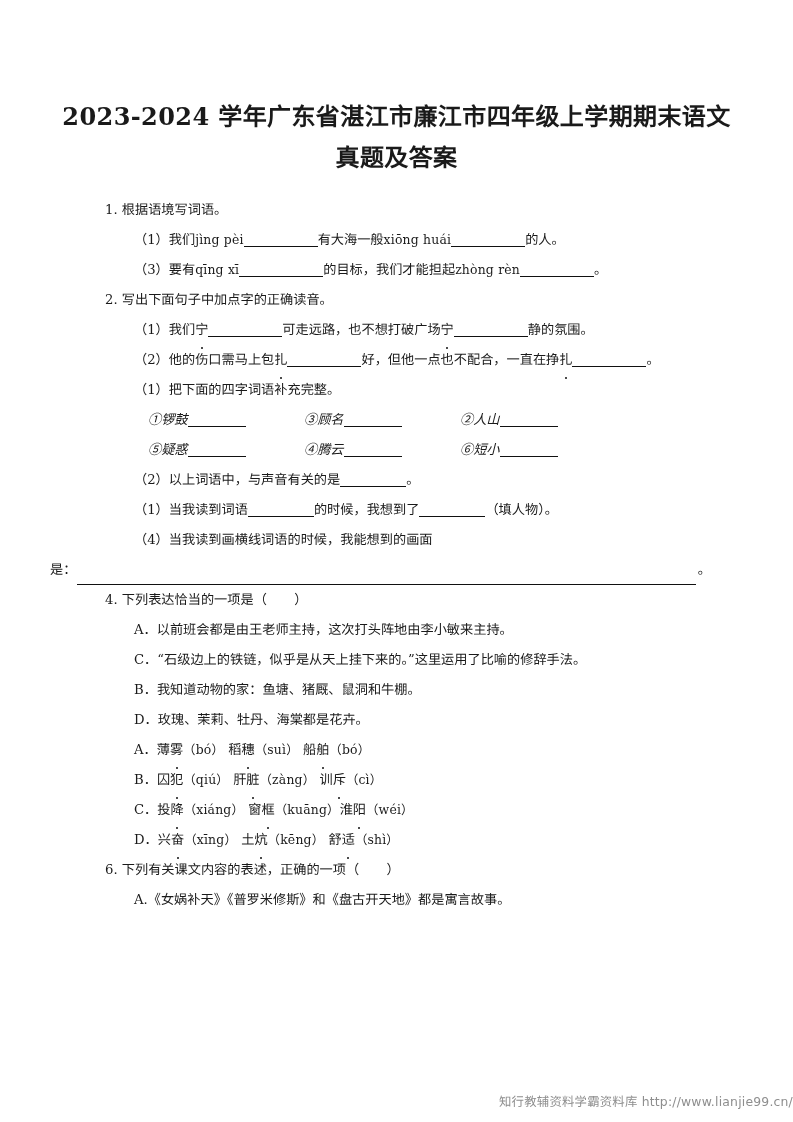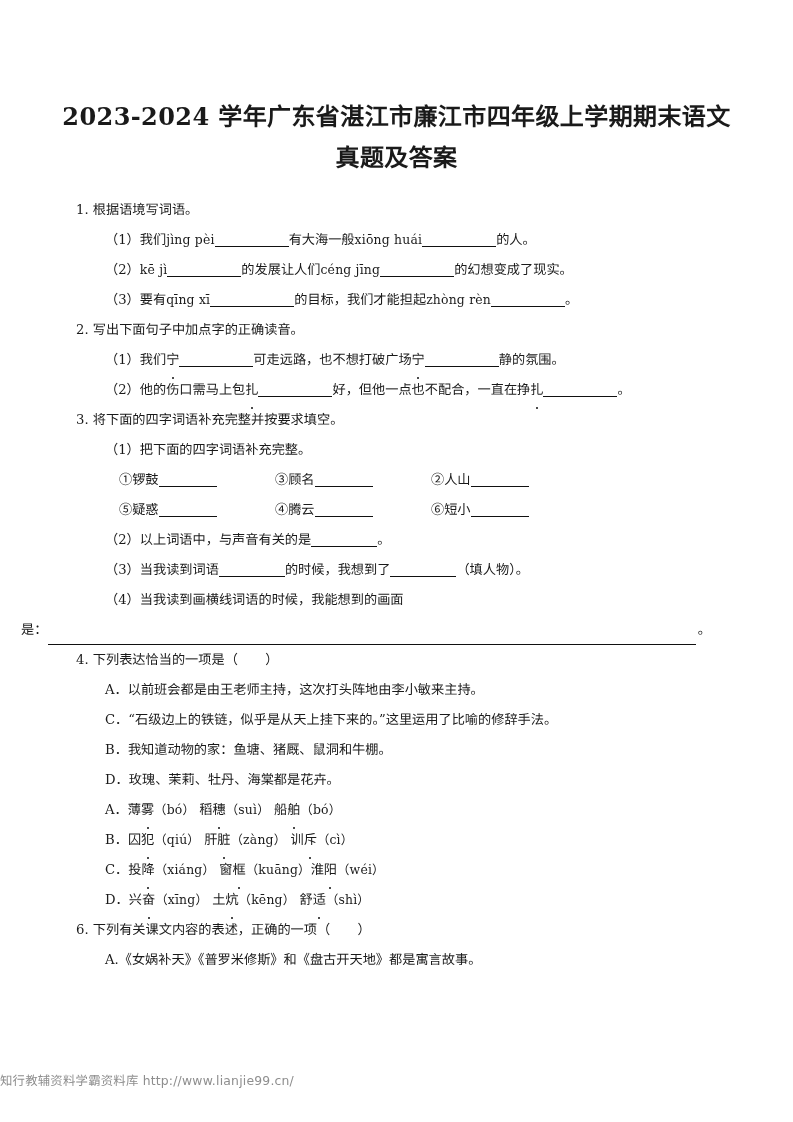--- a/index.html
+++ b/index.html
@@ -31,21 +31,21 @@
     font-weight: 700;
     line-height: 41px;
     letter-spacing: 0.4px;
     font-family: "DejaVu Serif", "Liberation Serif", serif;
   }
   .doc-title .t-line { display: block; }
 
   
   .content {
     margin-top: 17px;
-    padding-left: 76px;
+    padding-left: 105px;
     padding-right: 82px;
     font-size: 13.2px;
     line-height: 30px;
   }
 
   .q {
     margin: 0;
     white-space: nowrap;
   }
   .q-head {
@@ -103,20 +103,21 @@
     border-radius: 50%;
     background: #111;
   }
 
   
   .word-row {
     display: flex;
     padding-left: 43px;
     margin: 0;
     line-height: 30px;
+    font-style: italic;
   }
   .word-cell {
     width: 156px;
     white-space: nowrap;
   }
   .word-cell .blank { width: 58px; }
 
   
   .answer-line {
     display: flex;
@@ -136,22 +137,22 @@
   .answer-line .tail { font-size: 13.2px; }
 
   
   .slot { letter-spacing: 0.5px; }
 
   
   .footer {
     position: absolute;
     left: 0;
     right: 0;
-    bottom: 33px;
-    text-align: left;
+    bottom: 12px;
+    text-align: right;
     color: #8e8e8e;
     font-size: 12.4px;
     font-family: "DejaVu Sans", "Liberation Sans", sans-serif;
     letter-spacing: 0.2px;
   }
 </style>
 </head>
 <body>
 
 <div class="page">
@@ -165,66 +166,59 @@
 
     <p class="q q-head">
       <span class="q-num">1.</span>
       <span>根据语境写词语。</span>
     </p>
 
     <p class="sub">
       <span>（1）</span><span>我们</span><span class="py">jìng pèi</span><span class="blank b-lg"></span><span>有大海一般</span><span class="py">xiōng huái</span><span class="blank b-lg"></span><span>的人。</span>
     </p>
 
-    <p class="sub">
-      <span>（2）</span><span class="py">kē  jì</span><span class="blank b-lg"></span><span>的发展让人们</span><span class="py">céng  jīng</span><span class="blank b-lg"></span><span>的幻想变成了现实。</span>
-    </p>
 
     <p class="sub">
       <span>（3）</span><span>要有</span><span class="py">qīng xī</span><span class="blank b-xl"></span><span>的目标，我们才能担起</span><span class="py">zhòng rèn</span><span class="blank b-lg"></span><span>。</span>
     </p>
 
     <p class="q q-head">
       <span class="q-num">2.</span>
       <span>写出下面句子中加点字的正确读音。</span>
     </p>
 
     <p class="sub">
       <span>（1）</span><span>我们</span><span class="dotted">宁</span><span class="blank b-lg"></span><span>可走远路，也不想打破广场</span><span class="dotted">宁</span><span class="blank b-lg"></span><span>静的氛围。</span>
     </p>
 
     <p class="sub">
       <span>（2）</span><span>他的伤口需马上包</span><span class="dotted">扎</span><span class="blank b-lg"></span><span>好，但他一点也不配合，一直在挣</span><span class="dotted">扎</span><span class="blank b-lg"></span><span>。</span>
     </p>
 
-    <p class="q q-head">
-      <span class="q-num">3.</span>
-      <span>将下面的四字词语补充完整并按要求填空。</span>
-    </p>
 
     <p class="sub">（1）把下面的四字词语补充完整。</p>
 
     <div class="word-row">
       <span class="word-cell"><span>①</span><span>锣鼓</span><span class="blank"></span></span>
       <span class="word-cell"><span>③</span><span>顾名</span><span class="blank"></span></span>
       <span class="word-cell"><span>②</span><span>人山</span><span class="blank"></span></span>
     </div>
 
     <div class="word-row">
       <span class="word-cell"><span>⑤</span><span>疑惑</span><span class="blank"></span></span>
       <span class="word-cell"><span>④</span><span>腾云</span><span class="blank"></span></span>
       <span class="word-cell"><span>⑥</span><span>短小</span><span class="blank"></span></span>
     </div>
 
     <p class="sub">
       <span>（2）以上词语中，与声音有关的是</span><span class="blank b-md"></span><span>。</span>
     </p>
 
     <p class="sub">
-      <span>（3）当我读到词语</span><span class="blank b-md"></span><span>的时候，我想到了</span><span class="blank b-md"></span><span>（填人物）。</span>
+      <span>（1）当我读到词语</span><span class="blank b-md"></span><span>的时候，我想到了</span><span class="blank b-md"></span><span>（填人物）。</span>
     </p>
 
     <p class="sub">（4）当我读到画横线词语的时候，我能想到的画面</p>
 
     <div class="answer-line">
       <span>是：</span>
       <span class="rule"></span>
       <span class="tail">。</span>
     </div>
 

